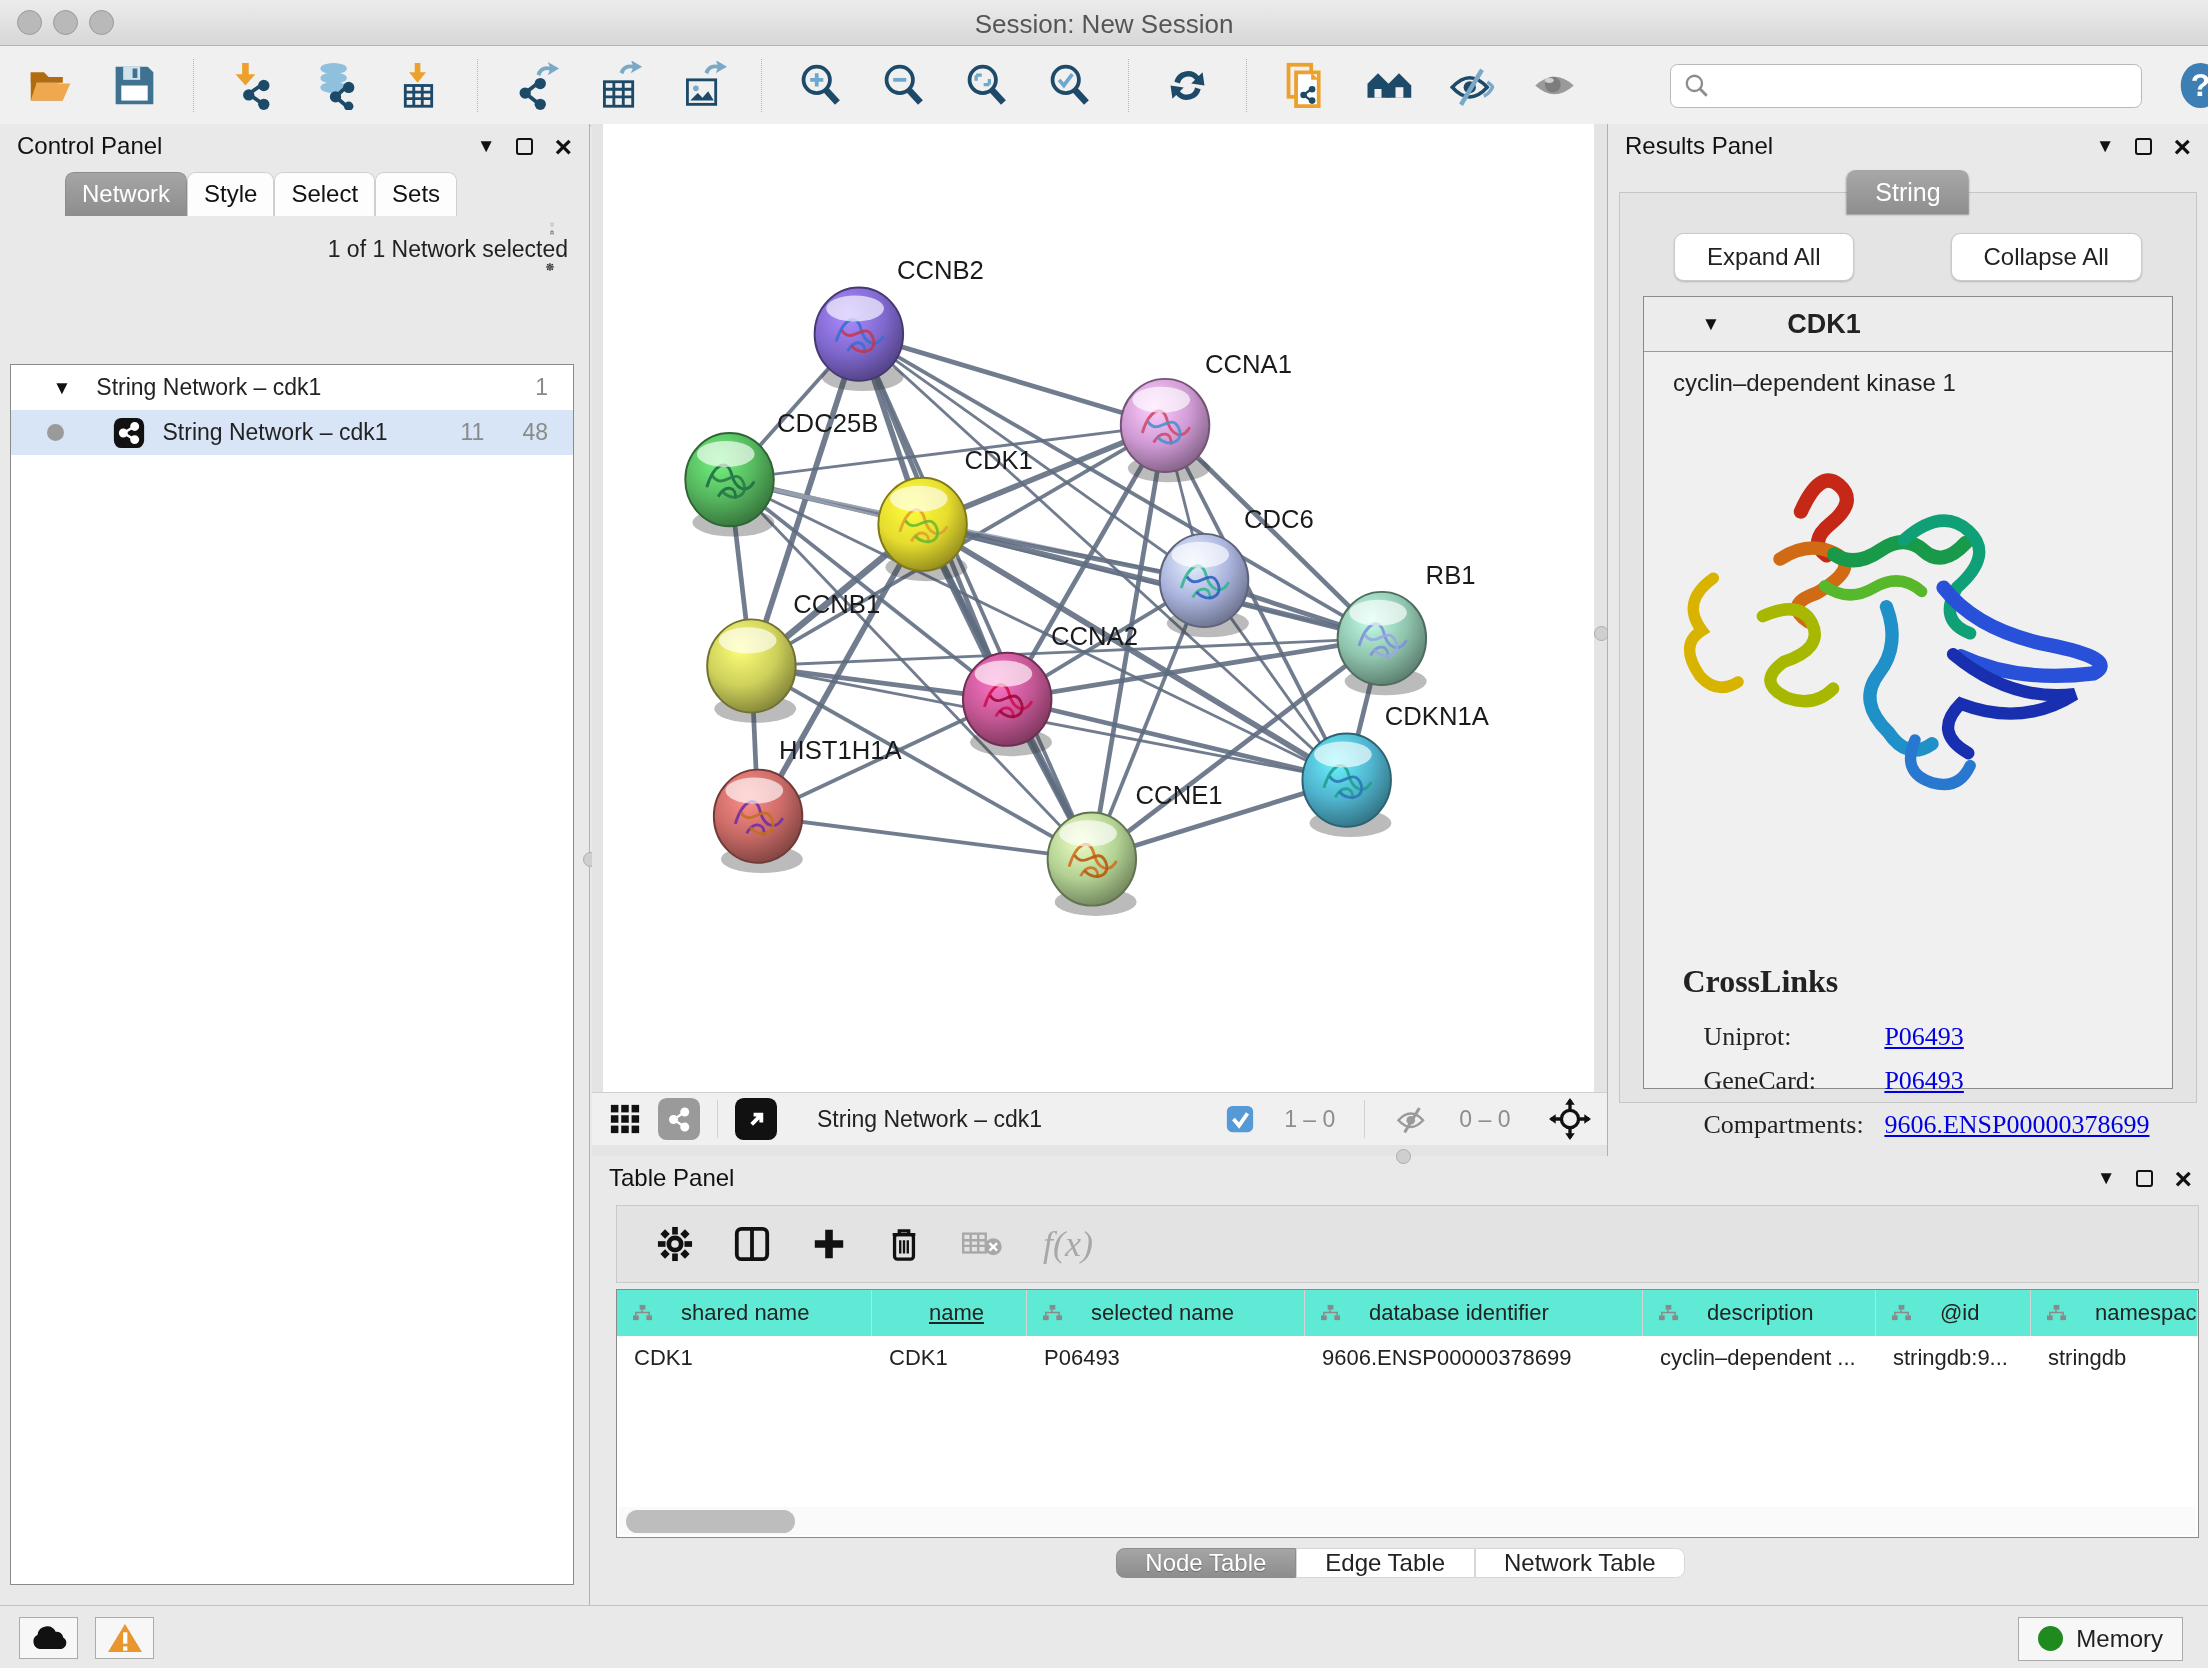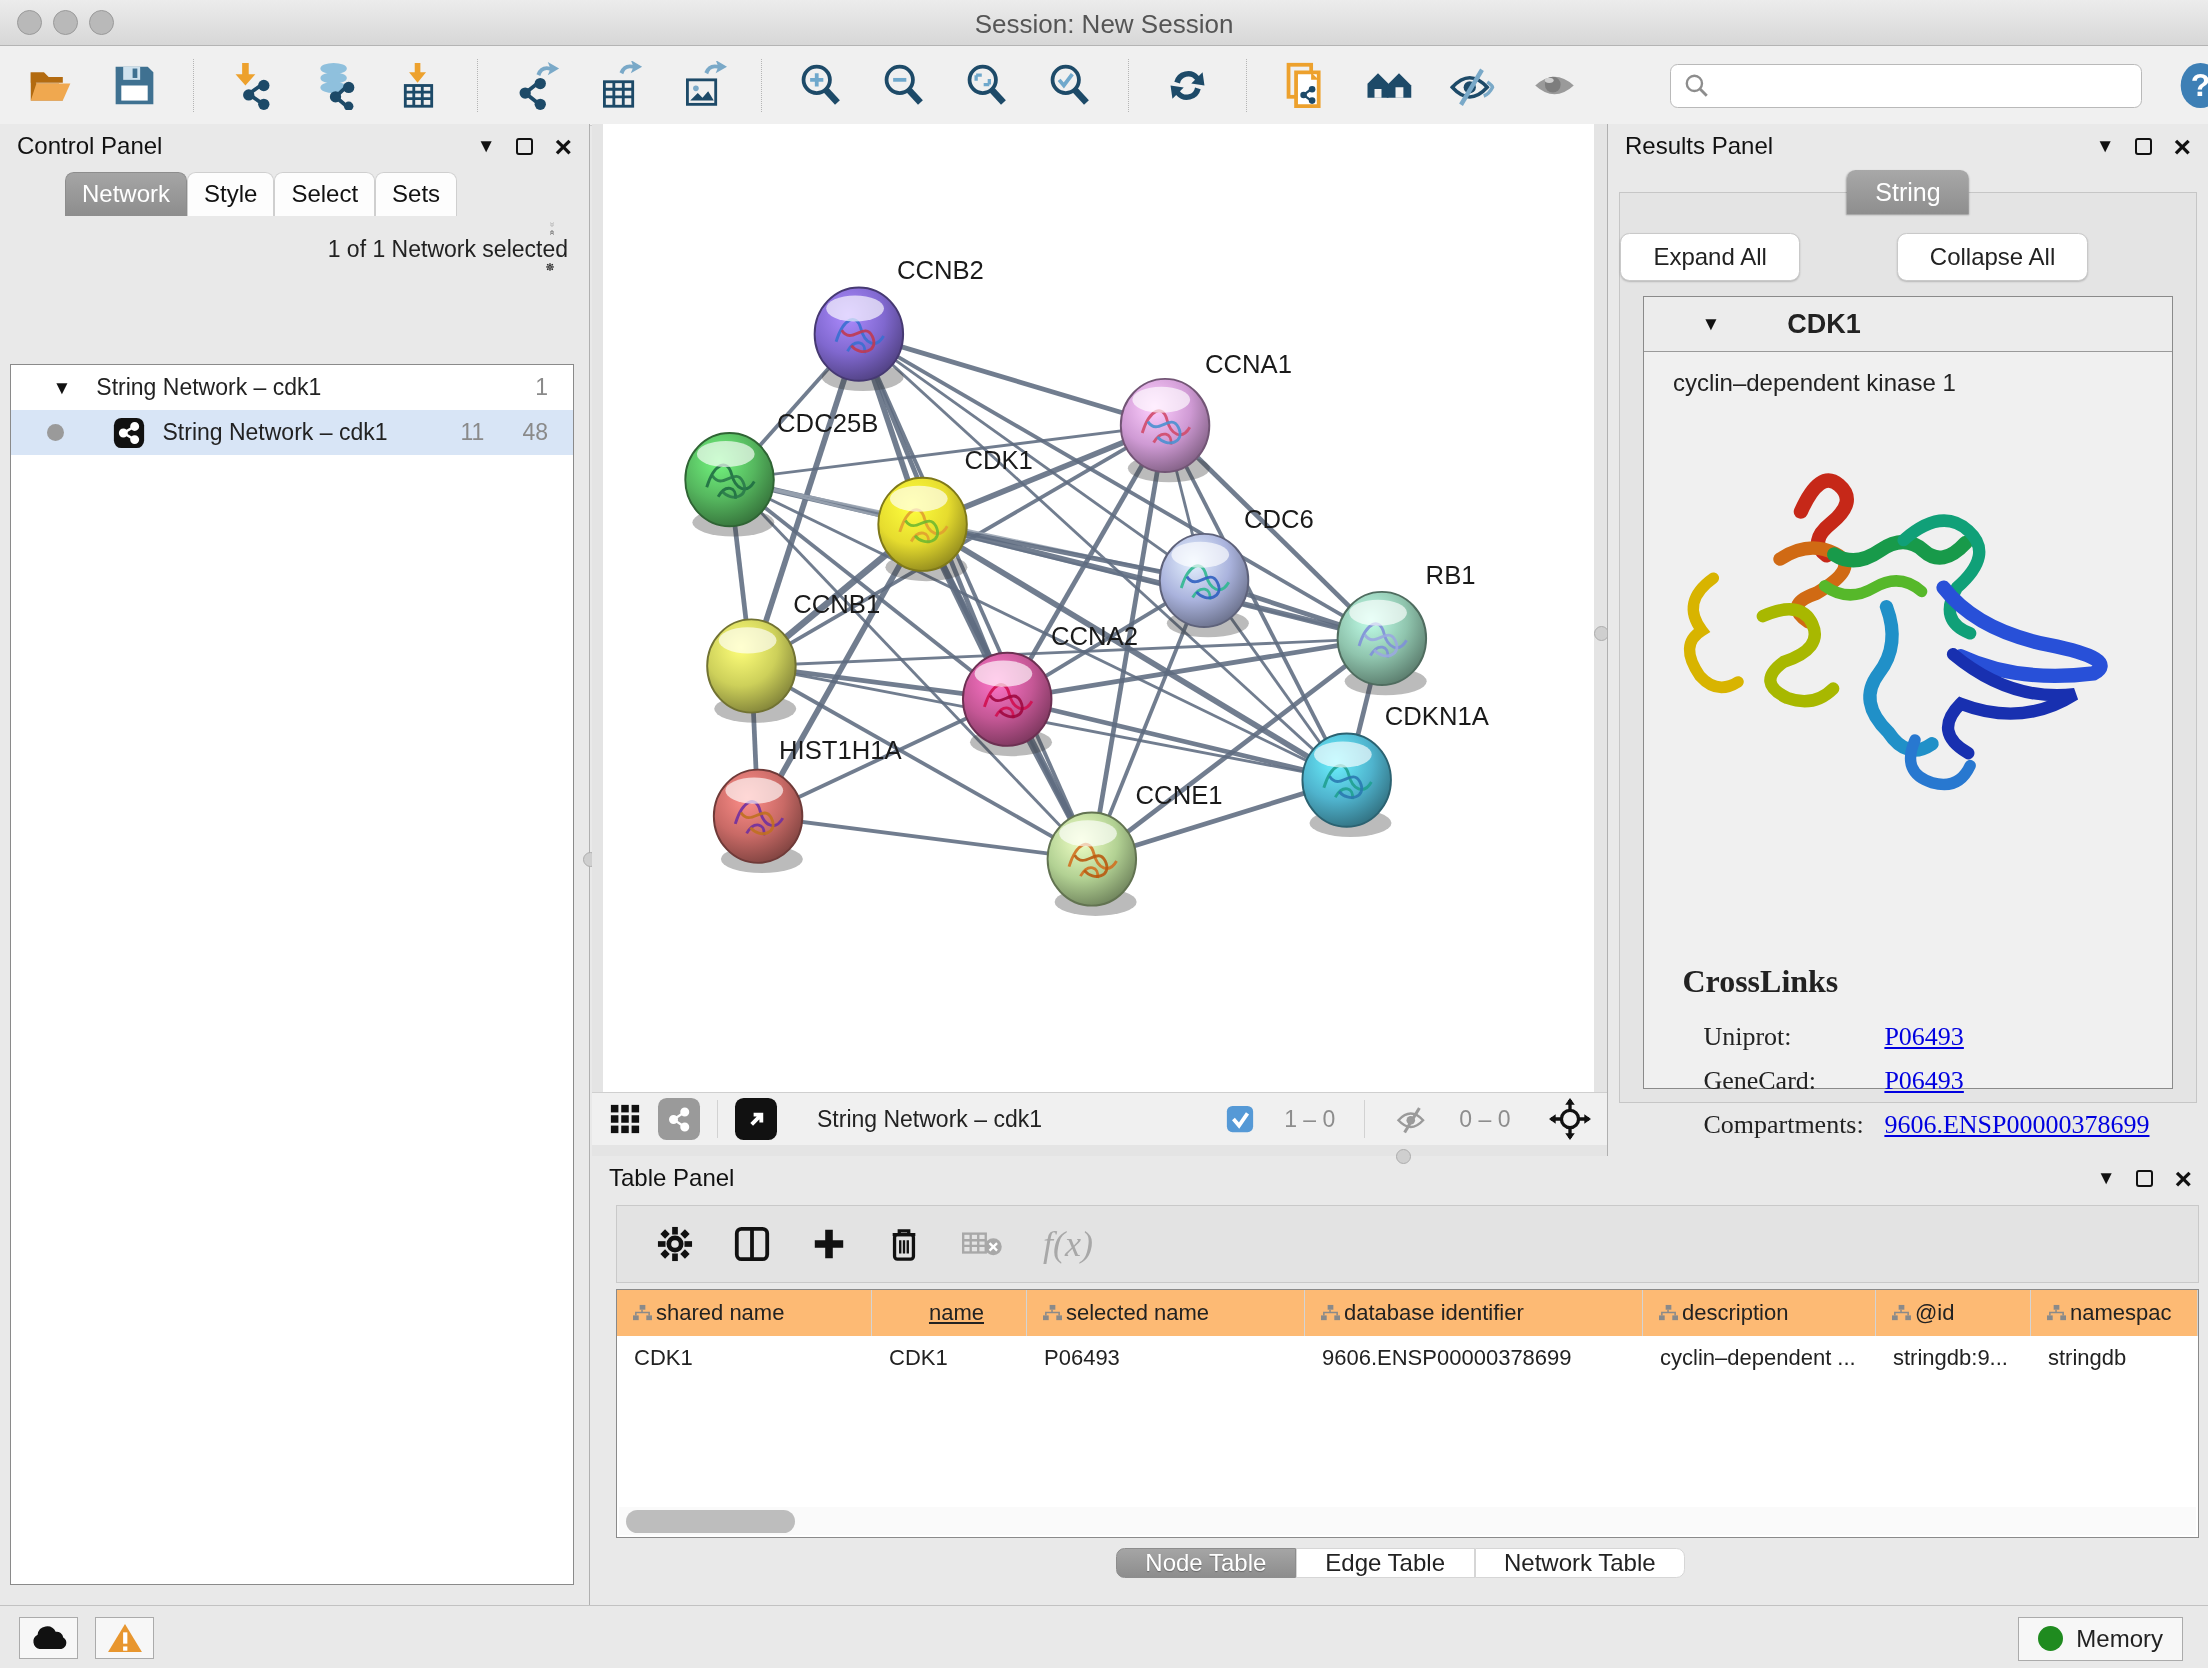--- a/index.html
+++ b/index.html
@@ -67,43 +67,43 @@
   #results-panel { position:absolute; left:1607px; top:124px; width:601px; height:1032px;
     background:#e9e9e9; border-left:1.9px solid #b0b0b0; }
   #string-tab { position:absolute; left:50%; transform:translateX(-50%); top:46px;
     height:44px; padding:0 28.5px; background:linear-gradient(#a8a8a8,#8e8e8e);
     border-radius:8.6px 8.6px 0 0; color:#fff; font-size:25px;
     display:flex; align-items:center; z-index:2; box-shadow:0 1px 1.9px rgba(0,0,0,.35); }
   #rp-box { position:absolute; left:11.4px; right:11.4px; top:68px; height:911px;
     background:#e4e4e4; border:1px solid #c6c6c6; }
   .rp-btn { height:48px; padding:0 32px; background:#fff; border:1px solid #c9c9c9;
     border-radius:9.5px; font-size:24px; display:flex; align-items:center; box-shadow:0 1px 1.9px rgba(0,0,0,.2); }
-  #rp-btnrow { display:flex; gap:97px; margin-top:40px; }
+  #rp-btnrow { display:flex; justify-content:center; gap:97px; margin-top:40px; }
   #rp-inner { position:absolute; left:23px; right:23px; top:103px; bottom:13.3px;
     background:#f0f0f0; border:1.9px solid #8a8a8a; }
   #gene-head { height:55px; background:#ececec; border-bottom:1.9px solid #9a9a9a;
     display:flex; align-items:center; padding-left:57px; gap:67px; }
   #gene-name { font-size:27px; font-weight:bold; }
   #gene-desc { font-size:24px; padding:17px 0 0 28.5px; }
   #crosslinks { position:absolute; left:38px; top:666px; font-family:"Liberation Serif", serif; }
   #crosslinks h3 { font-size:32px; margin-bottom:15px; }
   .cl-row { display:flex; font-size:26px; height:44px; align-items:center; }
   .cl-label { width:202px; padding-left:21px; }
   .cl-link { color:#0000e0; text-decoration:underline; }
 
   
   #table-panel { position:absolute; left:592px; top:1156px; width:1617px; height:450px; background:#e9e9e9; }
   #tp-toolbar { position:absolute; left:24px; right:10.5px; top:49px; height:78px;
     background:#e3e3e3; border:1px solid #c9c9c9; display:flex; align-items:center;
     gap:40px; padding-left:40px; }
   #tp-table { position:absolute; left:24px; right:10.5px; top:133px; height:249px;
     background:#fff; border:1.9px solid #8a8a8a; }
   .tgrid { display:grid; grid-template-columns:255px 155px 278px 338px 233px 155px 167px; }
-  .th { height:46px; background:#fdba74; border-right:1px solid #d4d4d4;
-    display:flex; align-items:center; gap:3px; padding-left:15px;
+  .th { height:46px; background:#5eead4; border-right:1px solid #d4d4d4;
+    display:flex; align-items:center; gap:28px; padding-left:15px;
     font-size:22px; color:#222; overflow:hidden; white-space:nowrap; }
   .td { height:44px; display:flex; align-items:center; padding-left:17px;
     font-size:22px; overflow:hidden; white-space:nowrap; }
   #tp-scroll { position:absolute; left:1.9px; right:1.9px; bottom:1.9px; height:28.5px; background:#fafafa; }
   #tp-thumb { position:absolute; left:7.6px; top:2.9px; width:169px; height:23px;
     background:#bdbdbd; border-radius:11.4px; }
   #tp-tabs { position:absolute; left:0; right:0; top:392px; display:flex; justify-content:center; }
   .btab { height:30px; padding:0 28.5px; display:flex; align-items:center; font-size:24px;
     background:#fff; border:1px solid #d6d6d6; }
   .btab:first-child { border-radius:8.6px 0 0 8.6px; }

